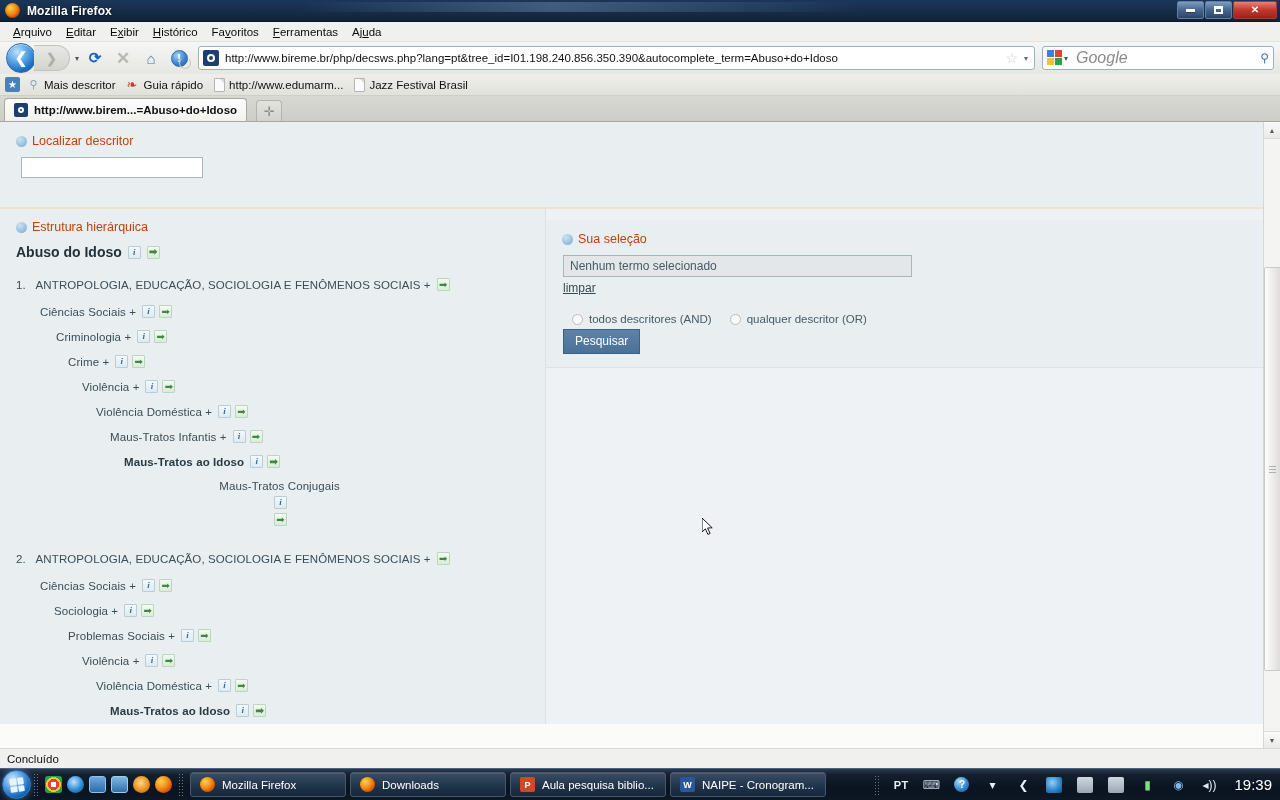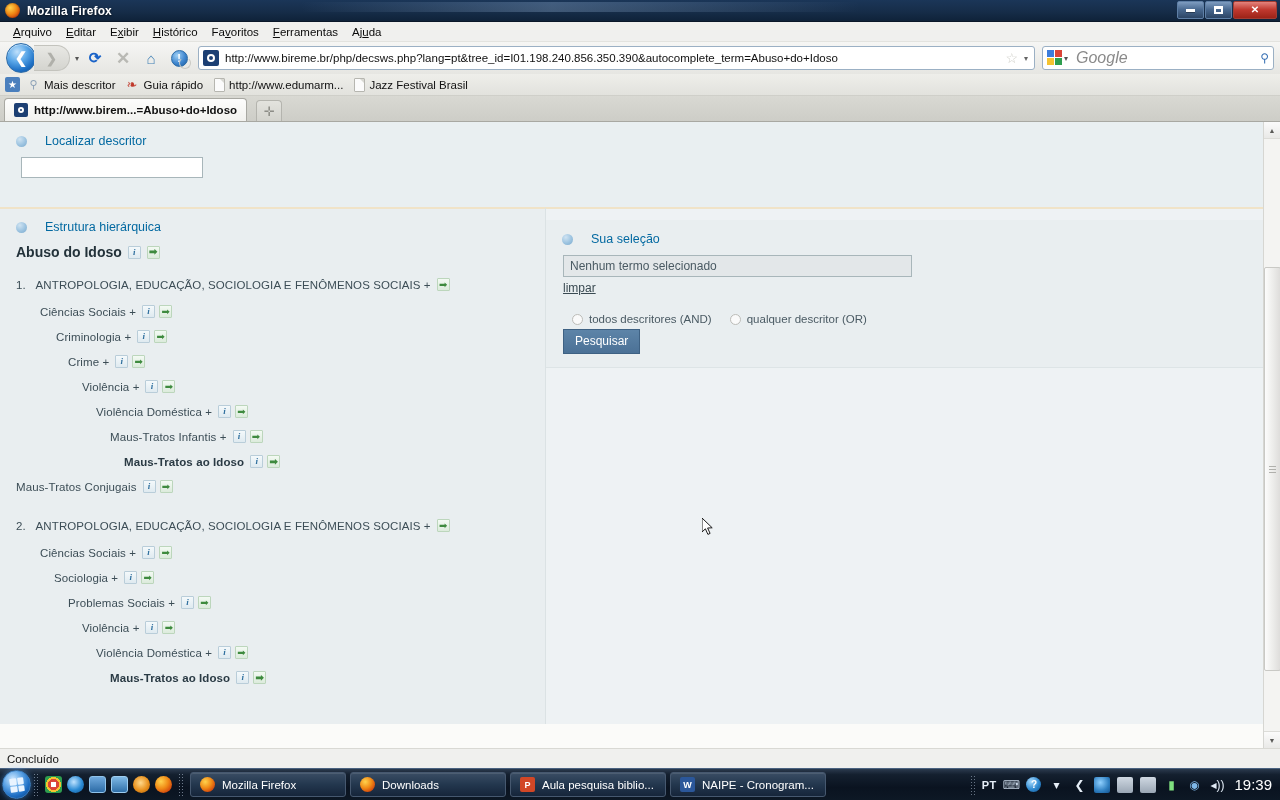--- a/index.html
+++ b/index.html
@@ -239,22 +239,22 @@
   .crumbbar .sep { margin: 0 5px; }
 
   
   .panel-find {
     background: #e9eff1;
     border-bottom: 1px solid #f0e3c8;
     padding: 12px 0 16px 16px;
     height: 86px;
   }
   .sec-head {
-    display: flex; align-items: center; gap: 18px;
-    font-size: 12.5px; color: #0369a1; margin-bottom: 9px;
+    display: flex; align-items: center; gap: 5px;
+    font-size: 12.5px; color: #c2410c; margin-bottom: 9px;
   }
   .bullet {
     width: 11px; height: 11px; border-radius: 50%;
     background: radial-gradient(circle at 35% 30%, #cfe3f2 0%, #9cc3e0 55%, #7aa9cc 100%);
     flex: 0 0 auto;
   }
   .find-input {
     width: 182px; height: 21px;
     background: #fff; border: 1px solid #a8b6ba;
     margin-left: 5px; outline: none;
@@ -423,21 +423,21 @@
     background: linear-gradient(180deg,#3a4d64 0%, #23374e 50%, #16253a 100%);
     color: #ffffff; font-size: 11.5px; white-space: nowrap;
     box-shadow: inset 0 1px 0 rgba(255,255,255,.10);
   }
   .task .tkico { width: 15px; height: 15px; flex: 0 0 auto; }
   .tkico.ff { border-radius: 50%; background: radial-gradient(circle at 35% 32%, #ffd24d 0%, #f08a16 45%, #d1450c 78%, #8e2b07 100%); }
   .tkico.ppt{ background: #d24726; border-radius: 2px; color: #fff; font-size: 9px; display:flex;align-items:center;justify-content:center; font-weight:bold;}
   .tkico.doc{ background: #2b579a; border-radius: 2px; color: #fff; font-size: 9px; display:flex;align-items:center;justify-content:center; font-weight:bold;}
 
   .tray {
-    margin-left: auto; display: flex; align-items: center; gap: 7px;
+    margin-left: auto; display: flex; align-items: center; gap: 15px;
     padding-right: 8px; color: #e6eef7; font-size: 11px;
   }
   .tray .lang { font-size: 11px; font-weight: bold; letter-spacing: .3px; }
   .tray .ti { width: 16px; height: 16px; display:flex; align-items:center; justify-content:center; font-size: 12px; }
   .tray .ti.kbd { color: #c8d6e6; }
   .tray .ti.help {
     width: 15px; height: 15px; border-radius: 50%;
     background: radial-gradient(circle at 35% 30%, #aadcff 0%, #2f8ad0 55%, #14538f 100%);
     color: #fff; font-size: 10px; font-weight: bold;
   }
@@ -608,21 +608,21 @@
                 <div class="tnode" style="margin-left: 94px;">
                   <span class="label gap-lbl">Maus-Tratos Infantis +</span>
                   <span class="ibtn info">i</span>
                   <span class="ibtn go">➡</span>
                 </div>
                 <div class="tnode bold" style="margin-left: 108px;">
                   <span class="label gap-lbl">Maus-Tratos ao Idoso</span>
                   <span class="ibtn info">i</span>
                   <span class="ibtn go">➡</span>
                 </div>
-                <div class="tnode" style="">
+                <div class="tnode" style=" flex-direction: column;">
                   <span class="label gap-lbl">Maus-Tratos Conjugais</span>
                   <span class="ibtn info">i</span>
                   <span class="ibtn go">➡</span>
                 </div>
                 <div class="tnode root" style="margin-left: 0px; margin-top: 26px;">
                   <span class="num">2.</span>
                   <span class="label gap-lbl">ANTROPOLOGIA, EDUCAÇÃO, SOCIOLOGIA E FENÔMENOS SOCIAIS +</span>
                   <span class="ibtn go">➡</span>
                 </div>
                 <div class="tnode" style="margin-left: 24px;">

